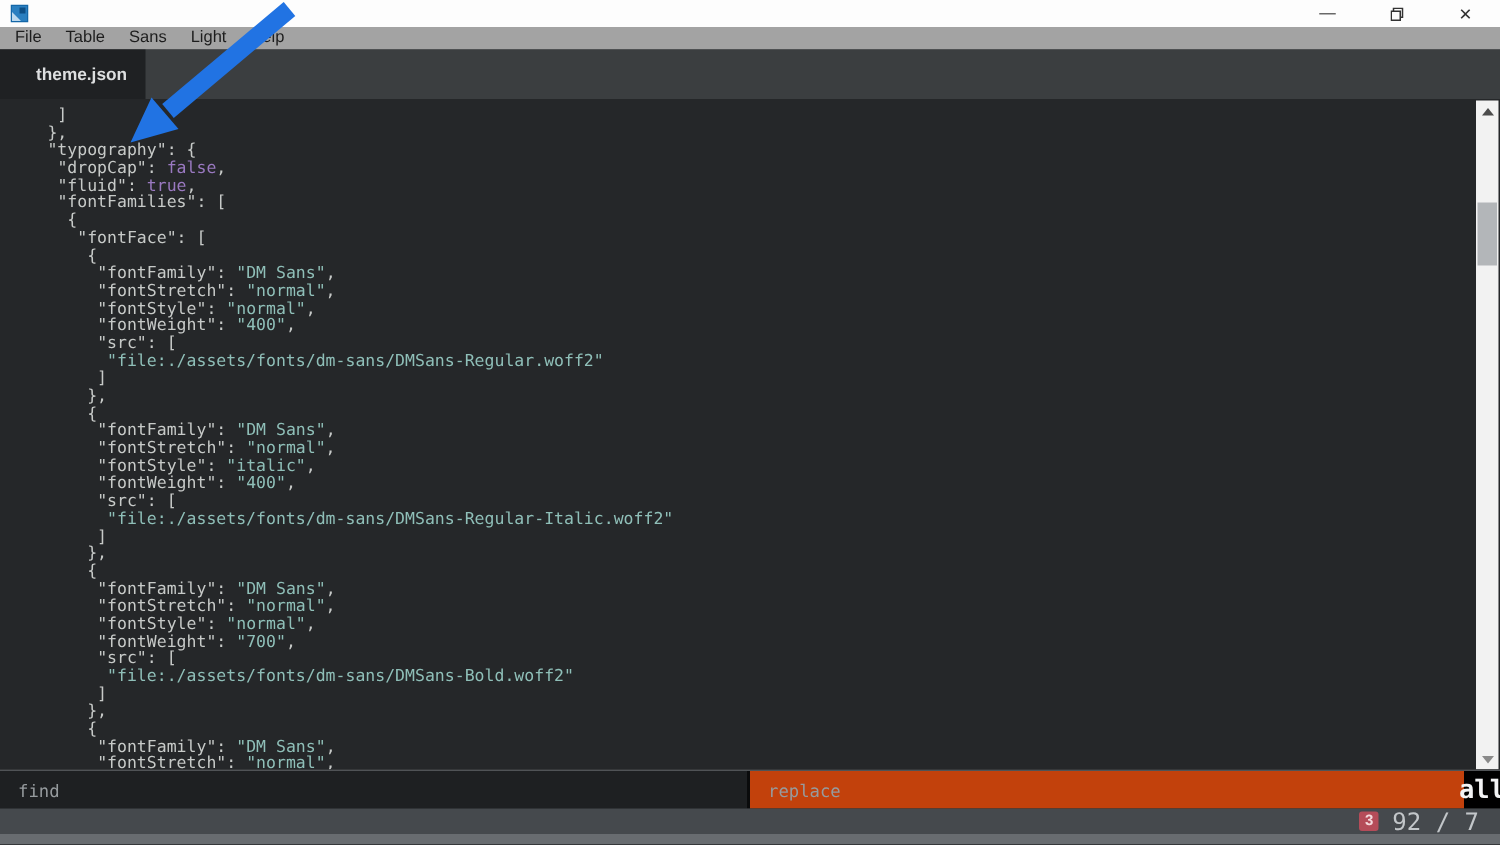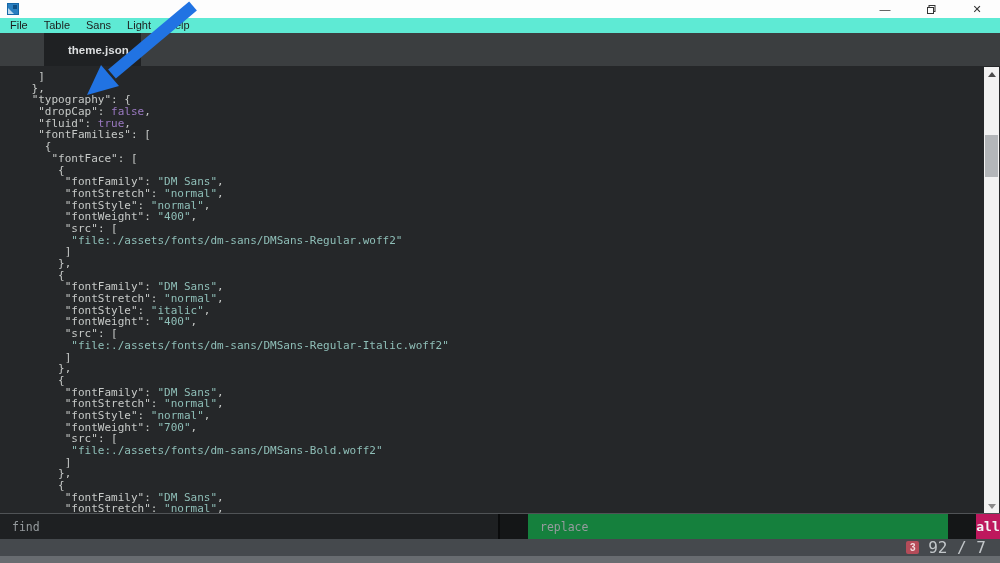--- a/index.html
+++ b/index.html
@@ -11,28 +11,28 @@
     background:#fdfdfd; display:flex; align-items:center; }
   .app-icon{ width:12px; height:12px; margin:0 6px 0 7px; flex:0 0 auto; }
   .app-title{ font-size:11px; color:#161616;margin-top:30px; }
   .win-controls{ margin-left:auto; display:flex; height:100%; }
   .win-btn{ width:46px; height:18px; display:flex; align-items:center; justify-content:center;
     font-size:11px; color:#333; cursor:default; }
   .win-btn.glyph-max svg{ display:block; }
 
   
   .menubar{ position:absolute; left:0; top:18px; width:1000px; height:15px;
-    background:#5eead4; display:flex; align-items:center; padding-left:2px; }
+    background:#a3a3a3; display:flex; align-items:center; padding-left:2px; }
   .menu-item{ font-size:11px; color:#1d1d1d; padding:0 8px; line-height:15px; }
 
   
   .tabstrip{ position:absolute; left:0; top:33px; width:1000px; height:33px; background:#3b3e40; }
   .tab{ position:absolute; left:0; top:0; width:97px; height:33px; background:#1f2123;
     color:#dddfe0; font-size:11.5px; font-weight:bold; display:flex; align-items:center;
-    padding-left:24px;margin-left:44px; }
+    padding-left:24px; }
 
   
   .editor{ position:absolute; left:0; top:66px; width:1000px; height:447px; background:#252729;
     overflow:hidden; }
   .code{ font-family:"DejaVu Sans Mono","Liberation Mono",monospace; font-size:11px;
     line-height:11.7px; color:#c7cac8; padding:5px 0 0 25px; white-space:pre; }
   .code .key{ color:#c7cac8; }
   .code .str{ color:#8fbfb8; }
   .code .kw{ color:#9a79c1; }
   .code-line{ height:11.7px; }
@@ -44,29 +44,29 @@
   .scroll-btn.up{ top:0; }
   .scroll-btn.down{ bottom:0; }
   .tri-up{ width:0; height:0; border-left:4px solid transparent; border-right:4px solid transparent;
     border-bottom:5px solid #4c4c4c; }
   .tri-down{ width:0; height:0; border-left:4px solid transparent; border-right:4px solid transparent;
     border-top:5px solid #8a8a8a; }
   .scroll-thumb{ position:absolute; left:1px; top:68px; width:13px; height:42px; background:#b3b6b9; }
 
   
   .findbar{ position:absolute; left:0; top:513px; width:1000px; height:26px; background:#141617;
-    border-top:1px solid #505356; display:flex;gap:28px; }
+    border-top:1px solid #505356; display:flex; }
   .find-cell{ width:500px; height:100%; background:#1e2022; border-right:2px solid #0a0b0c; }
-  .replace-cell{ flex:1; height:100%; background:#15803d; }
+  .replace-cell{ flex:1; height:100%; background:#c2410c; }
   .findbar input{ width:100%; height:100%; background:transparent; border:none; outline:none;
     font-family:"DejaVu Sans Mono","Liberation Mono",monospace; font-size:11.5px;
     color:#c7cac8; padding:0 12px; }
   .findbar input::placeholder{ color:#969b9e; opacity:1; }
-  .all-btn{ width:24px; height:100%; background:#be185d; border:none; color:#f2f3f4;
-    font-family:"DejaVu Sans Mono","Liberation Mono",monospace; font-size:13px; font-weight:bold;
+  .all-btn{ width:24px; height:100%; background:#000000; border:none; color:#f2f3f4;
+    font-family:"DejaVu Sans Mono","Liberation Mono",monospace; font-size:17px; font-weight:bold;
     display:flex; align-items:center; justify-content:center; }
 
   
   .statusbar{ position:absolute; left:0; top:539px; width:1000px; height:17px; background:#45494d;
     display:flex; align-items:center; justify-content:flex-end; padding-right:14px; gap:9px; }
   .err-badge{ background:#b54c59; color:#f3d9dc; font-size:10px; font-weight:bold;
     min-width:13px; height:13px; border-radius:2px; display:flex; align-items:center;
     justify-content:center; padding:0 3px; }
   .cursor-pos{ color:#c2c6c9; font-size:16px; font-family:"DejaVu Sans Mono",monospace; }
 

